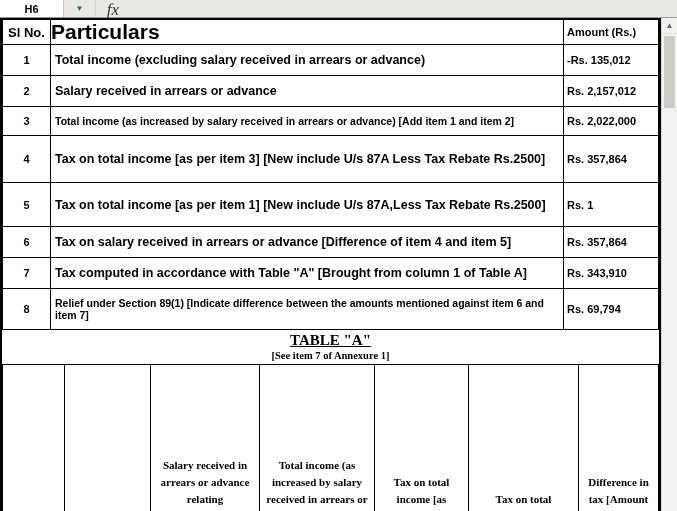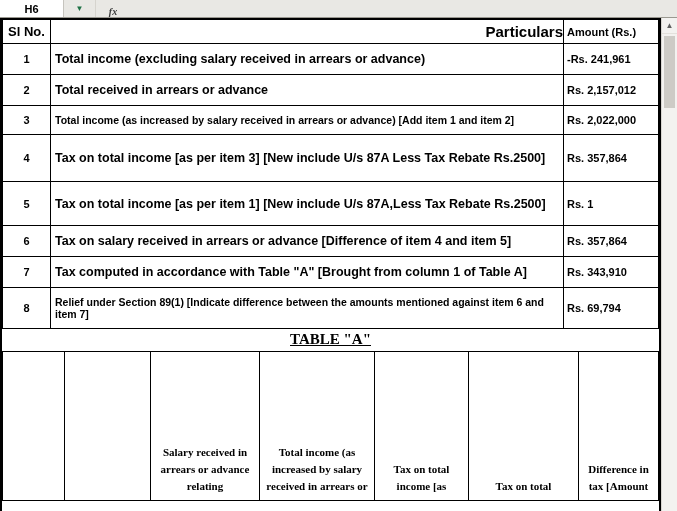--- a/index.html
+++ b/index.html
@@ -9,40 +9,40 @@
 
   
   .toolbar { position:absolute; top:0; left:0; width:677px; height:18px;
              background:#e9e8e4; border-bottom:1px solid #9a9890;
              display:flex; align-items:stretch; }
   .name-box { width:64px; background:#fff; border-right:1px solid #c6c4be;
               display:flex; align-items:center; justify-content:center;
               font-size:11px; font-weight:bold; color:#000; }
   .dd-btn { width:32px; display:flex; align-items:center; justify-content:center;
             font-size:8px; color:#1e7145; border-right:1px solid #d6d4ce; }
-  .fx-btn { width:34px; display:flex; align-items:flex-end; justify-content:center;
-            font-family:"Liberation Serif", serif; font-style:italic; font-weight:bold;
-            font-size:10px; color:#3b3b3b; }
+  .fx-btn { width:34px; display:flex; align-items:flex-start; justify-content:center;
+            font-family:"Liberation Serif", serif; font-style:italic; font-weight:normal;
+            font-size:17px; color:#3b3b3b; }
 
   
   .sheet { position:absolute; top:18px; left:0; width:661px; height:493px;
            background:#fff; border-left:2px solid #000; border-right:2px solid #000;
            border-top:1px solid #000; overflow:hidden; }
 
   .titles { text-align:center; font-family:"Liberation Serif", serif; font-weight:bold;
             padding:3px 0 5px; }
   .title-main { font-size:17px; text-decoration:underline; letter-spacing:.5px; }
   .title-sub  { font-size:11px; margin-top:2px; }
   .title-sub2 { font-size:13px; margin-top:3px; }
 
   table { border-collapse:collapse; width:100%; table-layout:fixed; }
   td, th { border:1px solid #000; font-weight:bold; color:#000; overflow:hidden; }
 
   .annexure th.sl   { font-size:13px; text-align:center; }
-  .annexure th.part { font-size:15px; text-align:right;margin-left:8px; }
+  .annexure th.part { font-size:21px; text-align:left;margin-left:8px; }
   .annexure th.amt  { font-size:11px; text-align:left; padding-left:3px;margin-left:20px; }
   .annexure td.sl   { font-size:11px; text-align:center; vertical-align:middle; }
   .annexure td.part { font-size:12.5px; text-align:left; vertical-align:middle; padding:8px 4px; }
   .annexure td.amt  { font-size:11px; text-align:left; vertical-align:middle; padding:1px 3px; white-space:nowrap; }
   .annexure tr.small td.part { font-size:10.5px; }
 
   .ta-titles { text-align:center; font-family:"Liberation Serif", serif; font-weight:bold;
                padding:2px 0 3px; }
   .ta-main { font-size:15px; text-decoration:underline; }
   .ta-sub  { font-size:10.5px; margin-top:1px; }
@@ -86,25 +86,25 @@
         </colgroup>
       <tbody>
           <tr style="height:24px">
         <th class="sl">Sl No.</th>
         <th class="part">Particulars</th>
         <th class="amt">Amount (Rs.)</th>
       </tr>
       <tr style="height:27px">
         <td class="sl">1</td>
         <td class="part">Total income (excluding salary received in arrears or advance)</td>
-        <td class="amt">-Rs. 241,961</td>
+        <td class="amt">-Rs. 135,012</td>
       </tr>
       <tr style="height:28px">
         <td class="sl">2</td>
-        <td class="part">Total received in arrears or advance</td>
+        <td class="part">Salary received in arrears or advance</td>
         <td class="amt">Rs. 2,157,012</td>
       </tr>
       <tr style="height:29px" class="small">
         <td class="sl">3</td>
         <td class="part">Total income (as increased by salary received in arrears or advance)  [Add item 1 and item 2]</td>
         <td class="amt">Rs. 2,022,000</td>
       </tr>
       <tr style="height:47px">
         <td class="sl">4</td>
         <td class="part">Tax on total income [as per item 3] [New include U/s 87A Less Tax Rebate Rs.2500]</td>
@@ -128,20 +128,21 @@
       <tr style="height:37px" class="small">
         <td class="sl">8</td>
         <td class="part">Relief under Section 89(1) [Indicate difference between the amounts mentioned against item 6 and item 7]</td>
         <td class="amt">Rs. 69,794</td>
       </tr>
     </tbody>
       </table>
 
     <div class="ta-titles">
       <div class="ta-main">TABLE "A"</div>
+      <div class="ta-sub">[See item 7 of Annexure 1]</div>
     </div>
 
     <table class="tableA">
       <colgroup>
         <col style="width:62px">
           <col style="width:86px">
           <col style="width:109px">
         <col style="width:115px">
           <col style="width:94px">
           <col style="width:110px">

